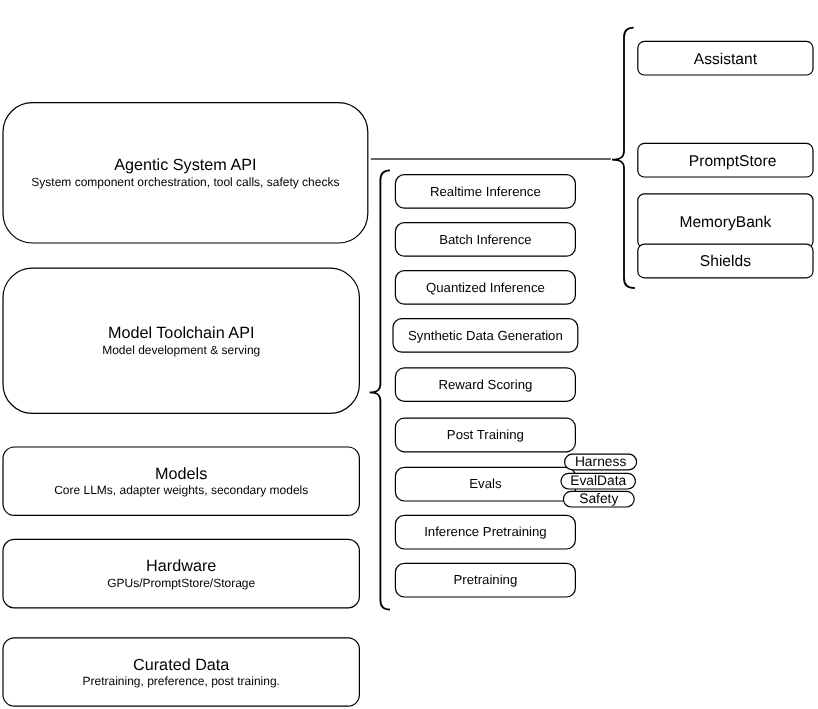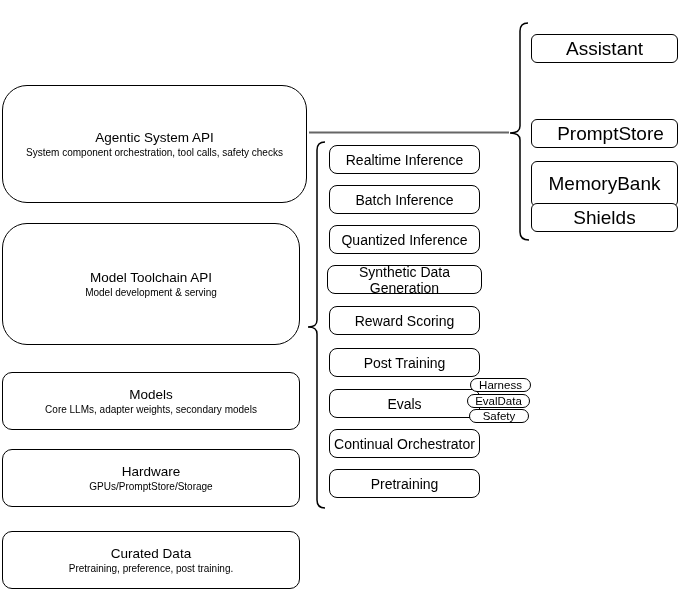--- a/index.html
+++ b/index.html
@@ -30,22 +30,22 @@
     flex-direction:column;
     align-items:center;
     justify-content:center;
     text-align:center;
     z-index:1;
   }
   .bigbox{border-radius:10px;}
   .bigbox.api{border-radius:25px;}
   .bigbox .t{font-size:13.5px;line-height:17px;}
   .bigbox .s{font-size:10px;line-height:13px;}
-  .midbox{border-radius:8px;font-size:14px;}
-  .rightbox{border-radius:6px;font-size:19px;}
+  .midbox{border-radius:8px;font-size:11px;}
+  .rightbox{border-radius:6px;font-size:13px;}
   .pill{
     position:absolute;
     box-sizing:border-box;
     background:var(--node-bg);
     border:1.3px solid var(--border);
     border-radius:8px;
     display:flex;align-items:center;justify-content:center;
     font-size:11.5px;
     z-index:3;
   }
@@ -87,21 +87,21 @@
     <div class="s">Pretraining, preference, post training.</div>
   </div>
 
   <div class="node midbox" style="left:329px;top:145px;width:151px;height:29px;">Realtime Inference</div>
   <div class="node midbox" style="left:329px;top:185px;width:151px;height:29px;">Batch Inference</div>
   <div class="node midbox" style="left:329px;top:225px;width:151px;height:29px;">Quantized Inference</div>
   <div class="node midbox" style="left:329px;top:306px;width:151px;height:29px;">Reward Scoring</div>
   <div class="node midbox" style="left:327px;top:265px;width:155px;height:29px;">Synthetic Data Generation</div>
   <div class="node midbox" style="left:329px;top:348px;width:151px;height:29px;">Post Training</div>
   <div class="node midbox" style="left:329px;top:389px;width:151px;height:29px;">Evals</div>
-  <div class="node midbox" style="left:329px;top:429px;width:151px;height:29px;">Continual Orchestrator</div>
+  <div class="node midbox" style="left:329px;top:429px;width:151px;height:29px;">Inference Pretraining</div>
   <div class="node midbox" style="left:329px;top:469px;width:151px;height:29px;">Pretraining</div>
 
   <div class="pill" style="left:470px;top:378px;width:61px;height:14px;">Harness</div>
   <div class="pill" style="left:467px;top:394px;width:63px;height:14px;">EvalData</div>
   <div class="pill" style="left:469px;top:409px;width:60px;height:14px;">Safety</div>
 
   <div class="node rightbox" style="left:531px;top:34px;width:147px;height:29px;">Assistant</div>
   <div class="node rightbox" style="left:531px;top:119px;width:147px;height:29px;padding-left:12px;">PromptStore</div>
   <div class="node rightbox" style="left:531px;top:161px;width:147px;height:46px;">MemoryBank</div>
   <div class="node rightbox" style="left:531px;top:203px;width:147px;height:29px;">Shields</div>

